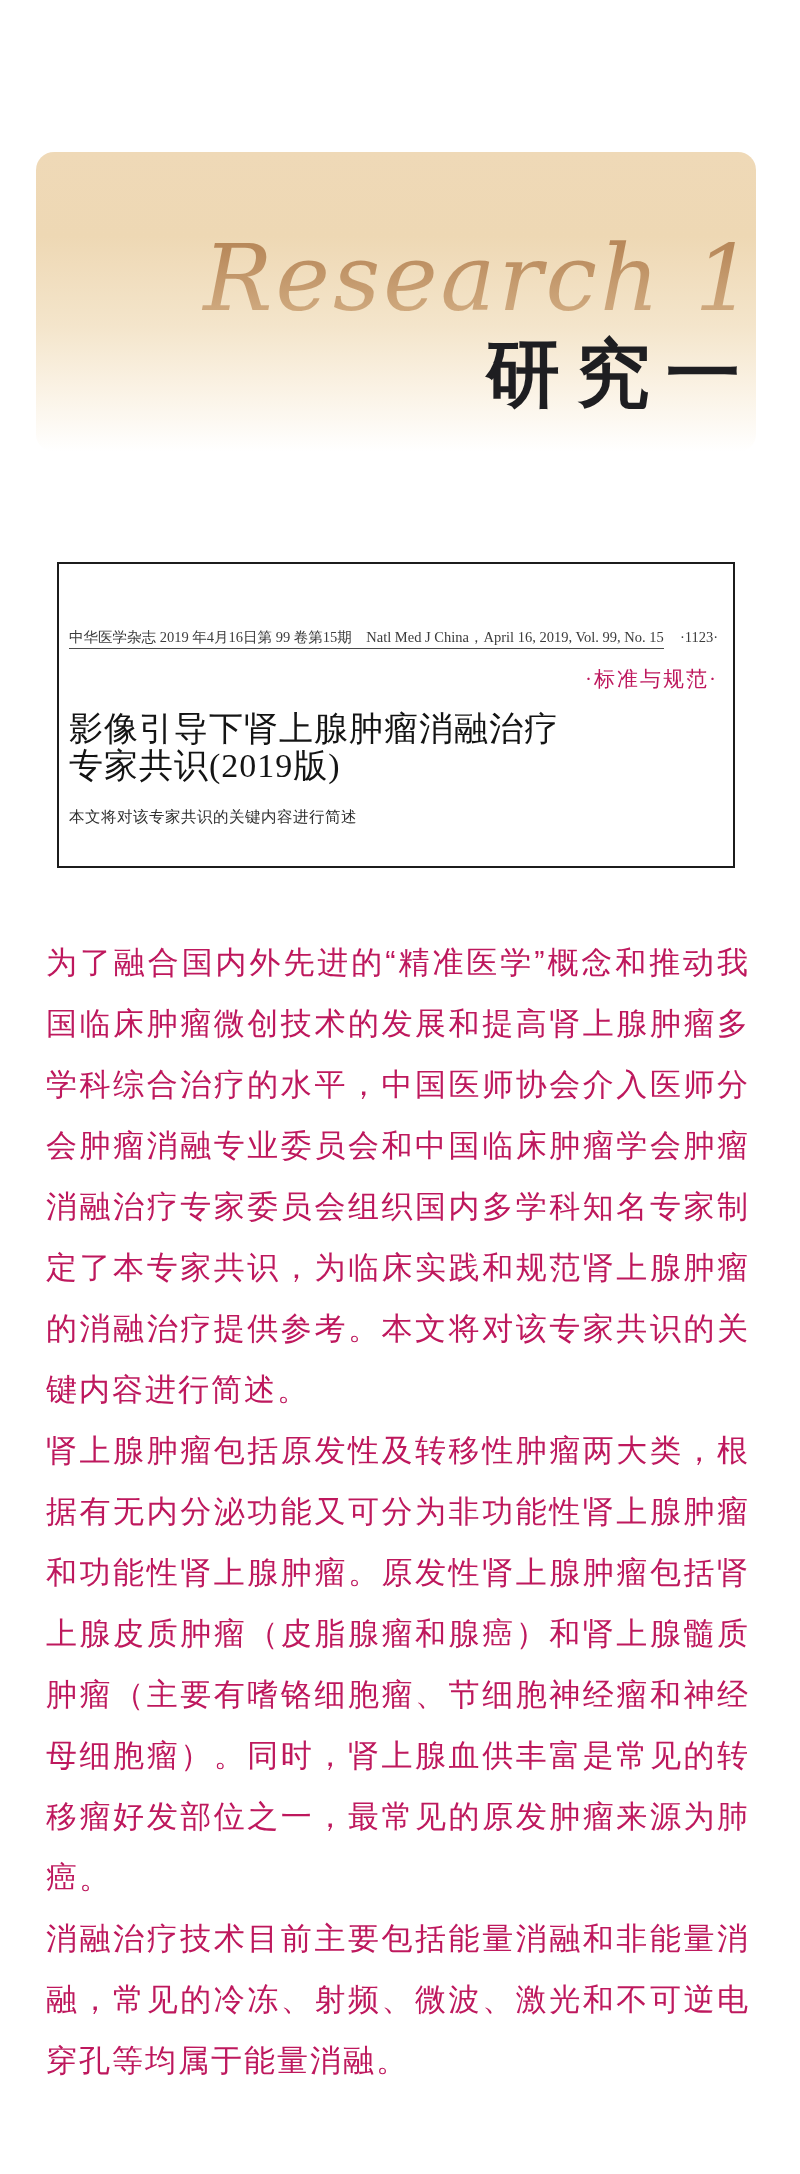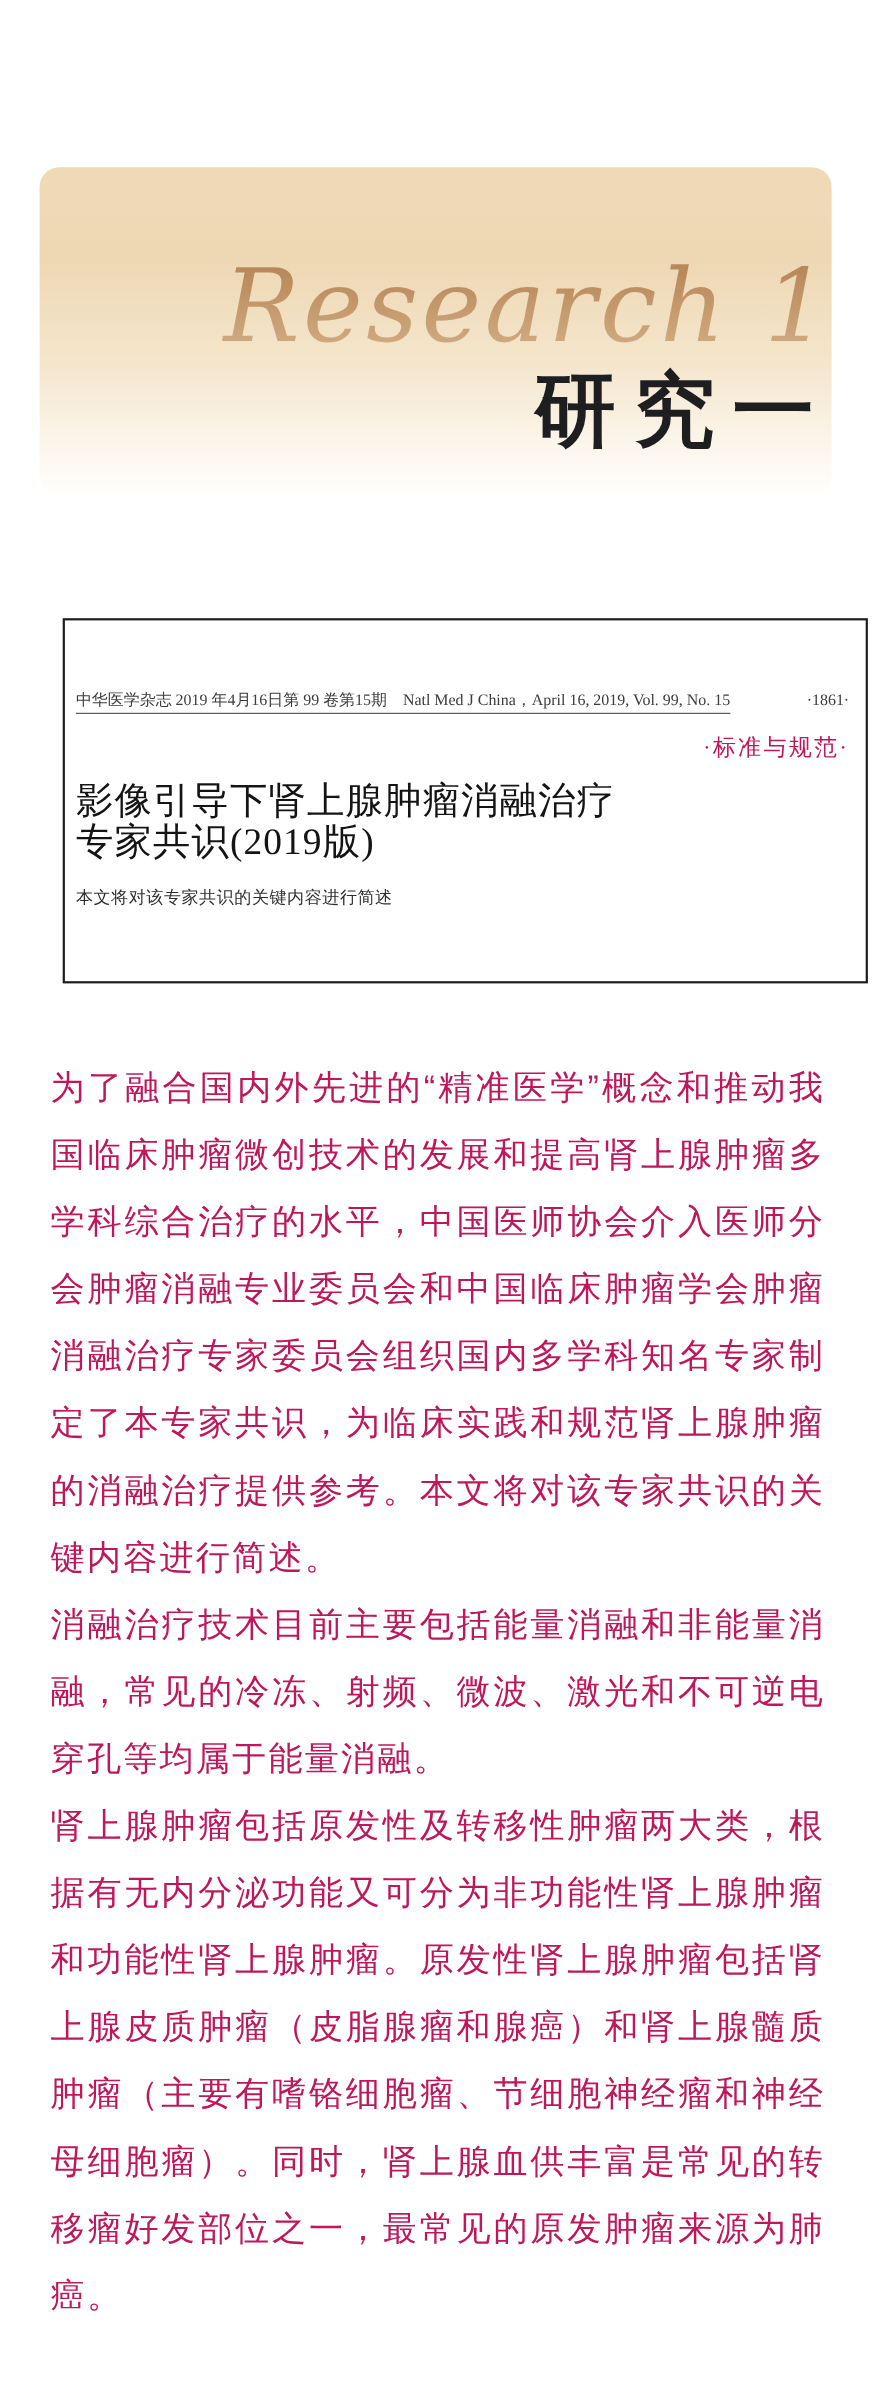--- a/index.html
+++ b/index.html
@@ -47,24 +47,24 @@
     line-height: 1.05;
     font-weight: 700;
     letter-spacing: 16px;
     text-indent: 16px;
     color: #1e1e21;
   }
 
   
   .journal-card {
     margin: 110px 65px 0 57px;
-    width: 732px;
+    width: 678px;
     border: 2px solid #1c1c1c;
     background: #ffffff;
-    padding: 64px 15px 66px 10px;
+    padding: 64px 15px 40px 10px;
     font-family: "Liberation Serif", "DejaVu Serif", serif;
   }
   .masthead-row {
     display: flex;
     justify-content: space-between;
     align-items: baseline;
     font-size: 14.5px;
     line-height: 18px;
     color: #3b3b3b;
   }
@@ -120,29 +120,29 @@
 <body>
 
 <div class="hero">
   <div class="hero-script">Research 1</div>
   <div class="hero-title-cn">研究一</div>
 </div>
 
 <div class="journal-card">
   <div class="masthead-row">
     <span class="masthead">中华医学杂志 2019 年4月16日第 99 卷第15期　Natl Med J China，April 16, 2019, Vol. 99, No. 15</span>
-    <span class="page-no">·1861·</span>
+    <span class="page-no">·1123·</span>
   </div>
   <div class="column-label">·标准与规范·</div>
   <h1 class="article-title">
     <span>影像引导下肾上腺肿瘤消融治疗</span><br>
     <span>专家共识(2019版)</span>
   </h1>
   <div class="authors">
     <div>本文将对该专家共识的关键内容进行简述</div>
   </div>
 </div>
 
 <div class="article-body">
   <p>为了融合国内外先进的“精准医学”概念和推动我国临床肿瘤微创技术的发展和提高肾上腺肿瘤多学科综合治疗的水平，中国医师协会介入医师分会肿瘤消融专业委员会和中国临床肿瘤学会肿瘤消融治疗专家委员会组织国内多学科知名专家制定了本专家共识，为临床实践和规范肾上腺肿瘤的消融治疗提供参考。本文将对该专家共识的关键内容进行简述。</p>
+  <p>肾上腺肿瘤包括原发性及转移性肿瘤两大类，根据有无内分泌功能又可分为非功能性肾上腺肿瘤和功能性肾上腺肿瘤。原发性肾上腺肿瘤包括肾上腺皮质肿瘤（皮脂腺瘤和腺癌）和肾上腺髓质肿瘤（主要有嗜铬细胞瘤、节细胞神经瘤和神经母细胞瘤）。同时，肾上腺血供丰富是常见的转移瘤好发部位之一，最常见的原发肿瘤来源为肺癌。</p>
   <p>消融治疗技术目前主要包括能量消融和非能量消融，常见的冷冻、射频、微波、激光和不可逆电穿孔等均属于能量消融。</p>
-  <p>肾上腺肿瘤包括原发性及转移性肿瘤两大类，根据有无内分泌功能又可分为非功能性肾上腺肿瘤和功能性肾上腺肿瘤。原发性肾上腺肿瘤包括肾上腺皮质肿瘤（皮脂腺瘤和腺癌）和肾上腺髓质肿瘤（主要有嗜铬细胞瘤、节细胞神经瘤和神经母细胞瘤）。同时，肾上腺血供丰富是常见的转移瘤好发部位之一，最常见的原发肿瘤来源为肺癌。</p>
 </div>
 
 </body></html>

